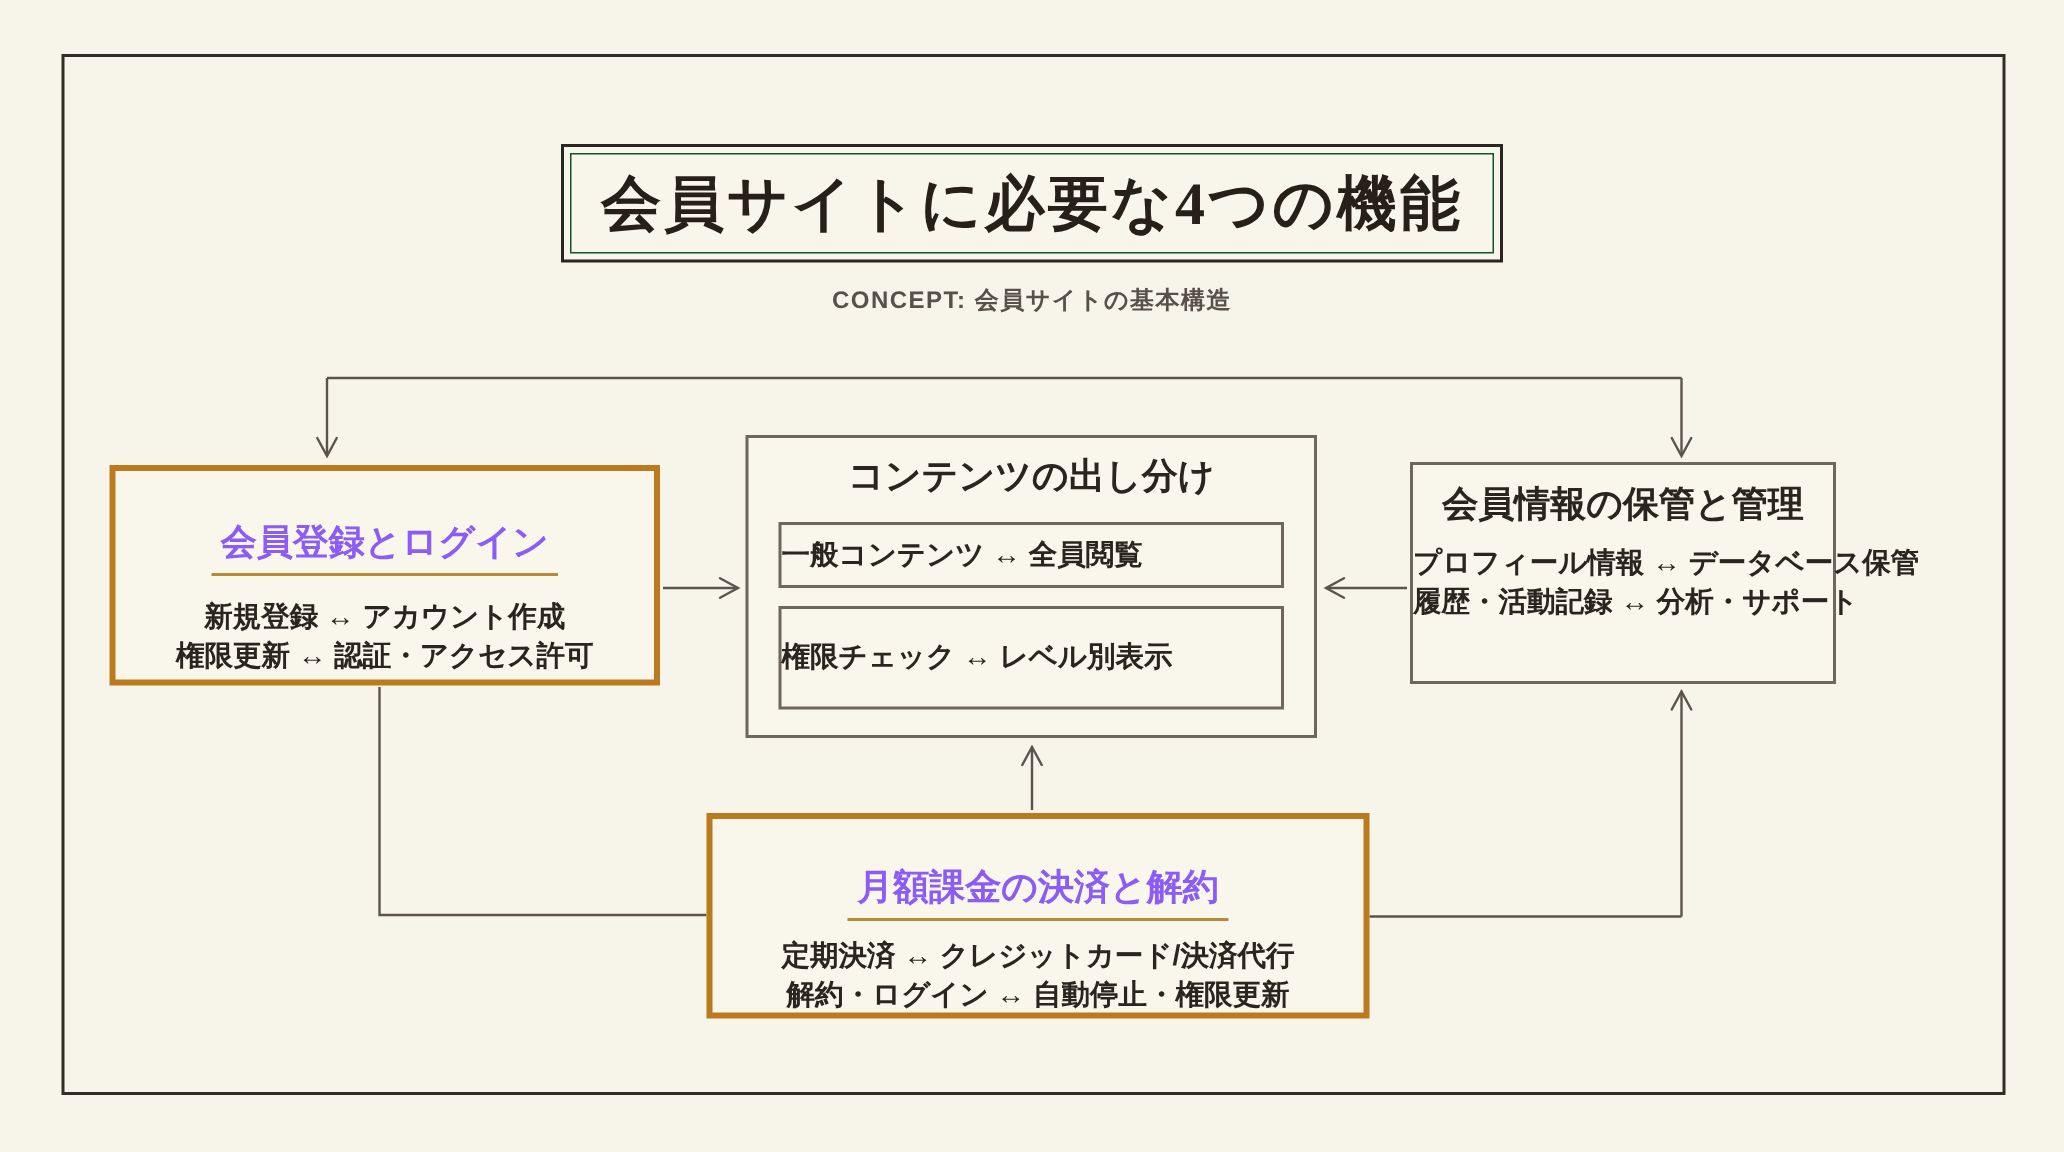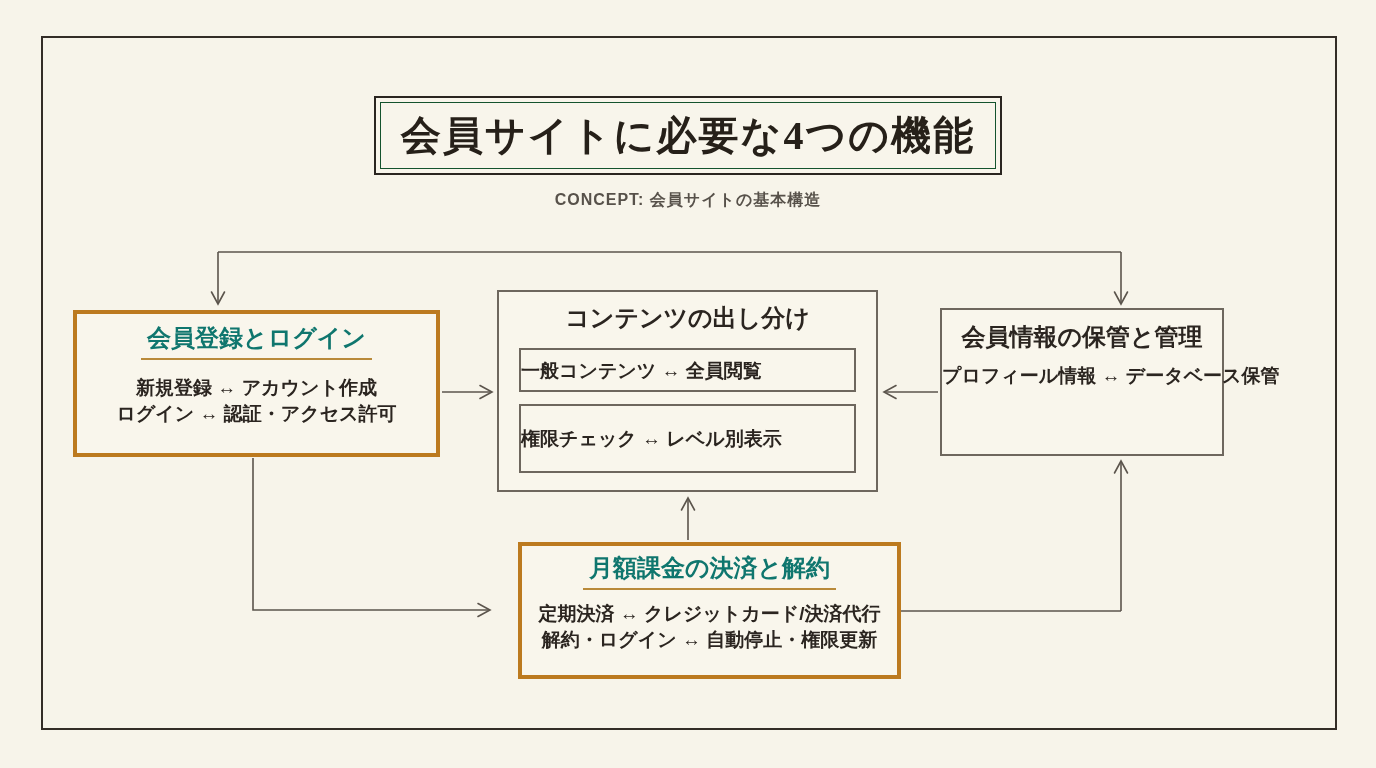--- a/index.html
+++ b/index.html
@@ -30,22 +30,22 @@
     position:absolute;left:0;top:190px;width:1376px;text-align:center;
     font-size:16px;font-weight:600;letter-spacing:1px;color:#57514a;
   }
 
   
   .box{position:absolute;box-sizing:border-box;background:#f9f6ec;text-align:center;}
   .box.gray{border:2px solid #6e675e;}
   .box.orange{border:4px solid #bc7a1f;}
   .box-title{font-size:24px;font-weight:700;color:#2b2520;line-height:30px;white-space:nowrap;}
   .orange-title{
-    display:inline-block;color:#0f766e;border-bottom:2px solid #b98a3a;
-    padding:0 6px 6px;line-height:28px;
+    display:inline-block;color:#8b5cf6;border-bottom:2px solid #b98a3a;
+    padding:0 6px 6px;line-height:28px;margin-top:24px;
   }
   .box-line{font-size:19px;font-weight:600;color:#2b2520;line-height:26px;white-space:nowrap;}
 
   #box-registration{left:73px;top:310px;width:367px;height:147px;padding-top:10px;}
   #box-registration .box-line:nth-of-type(1){margin-top:13px;}
   #box-registration .box-line:nth-of-type(2){margin-top:15px;}
 
   #box-content{left:497px;top:290px;width:381px;height:202px;padding-top:10px;}
   #box-content .box-title{line-height:32px;}
   .sub-box{
@@ -53,21 +53,21 @@
     margin:0 20px;display:flex;flex-direction:column;align-items:flex-start;justify-content:center;
   }
   #sub-box-general{margin-top:14px;height:44px;}
   #sub-box-paid{margin-top:12px;height:69px;}
   .sub-box .box-line{line-height:29px;}
 
   #box-member-info{left:940px;top:308px;width:284px;height:148px;padding-top:12px;}
   #box-member-info .box-line:nth-of-type(1){margin-top:23px;}
   #box-member-info .box-line:nth-of-type(2){margin-top:11px;}
 
-  #box-billing{left:518px;top:542px;width:383px;height:137px;padding-top:8px;}
+  #box-billing{left:471px;top:542px;width:442px;height:137px;padding-top:8px;}
   #box-billing .box-line:nth-of-type(1){margin-top:12px;}
   #box-billing .box-line:nth-of-type(2){margin-top:11px;}
 </style>
 </head>
 <body>
 
 <div class="canvas">
 
   <div class="frame"></div>
 
@@ -96,36 +96,37 @@
     </div>
   </div>
 
   <div class="subtitle">CONCEPT: 会員サイトの基本構造</div>
 
   <div class="box orange" id="box-registration">
     <div>
       <span class="box-title orange-title">会員登録とログイン</span>
     </div>
     <div class="box-line">新規登録 ↔ アカウント作成</div>
-    <div class="box-line">ログイン ↔ 認証・アクセス許可</div>
+    <div class="box-line">権限更新 ↔ 認証・アクセス許可</div>
   </div>
 
   <div class="box gray" id="box-content">
     <div class="box-title">コンテンツの出し分け</div>
     <div class="sub-box" id="sub-box-general">
       <div class="box-line">一般コンテンツ ↔ 全員閲覧</div>
     </div>
     <div class="sub-box" id="sub-box-paid">
       <div class="box-line">権限チェック ↔ レベル別表示</div>
     </div>
   </div>
 
   <div class="box gray" id="box-member-info">
     <div class="box-title">会員情報の保管と管理</div>
     <div class="box-line">プロフィール情報 ↔ データベース保管</div>
+    <div class="box-line">履歴・活動記録 ↔ 分析・サポート</div>
   </div>
 
   <div class="box orange" id="box-billing">
     <div>
       <span class="box-title orange-title">月額課金の決済と解約</span>
     </div>
     <div class="box-line">定期決済 ↔ クレジットカード/決済代行</div>
     <div class="box-line">解約・ログイン ↔ 自動停止・権限更新</div>
   </div>
 

